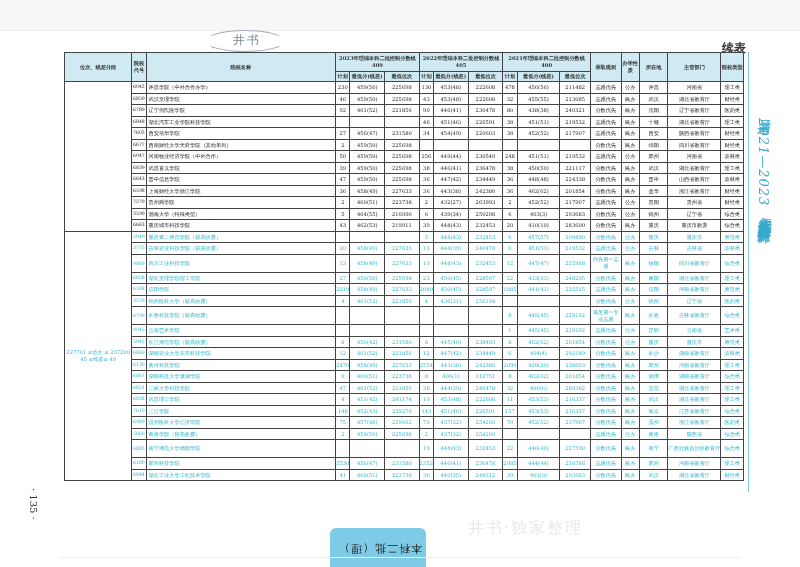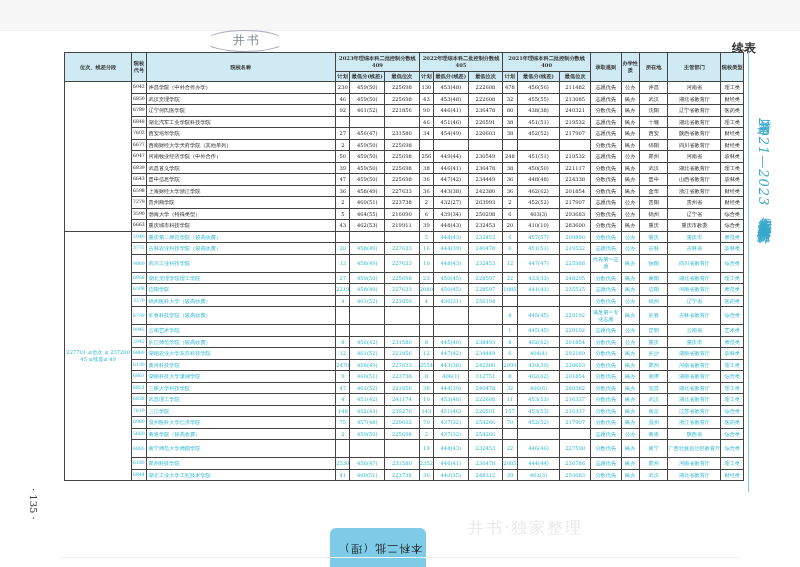--- a/index.html
+++ b/index.html
@@ -2,21 +2,21 @@
 <html><head>
 <meta charset="utf-8">
 <style>
   html, body { margin:0; padding:0; }
   body { width:800px; height:567px; background:#ffffff; position:relative; overflow:hidden;
          font-family:"DejaVu Serif", serif; color:#222; }
   .topband { position:absolute; left:0; top:0; width:800px; height:30px; background:#f7f7f7; border-bottom:1px solid #eee; }
   .logo { position:absolute; left:205px; top:30px; width:80px; height:22px; }
   .logo span { position:absolute; left:28px; top:2px; font-size:12px; color:#7c8796; letter-spacing:2px; }
   .logo .swoosh { position:absolute; left:0; top:0; width:78px; height:20px; border:1px solid #aab; border-radius:50%; border-left-color:transparent; border-right-color:transparent; }
-  .xubiao { position:absolute; left:722px; top:40px; font-size:12px; font-weight:bold; color:#333;margin-left:10px; }
+  .xubiao { position:absolute; left:722px; top:40px; font-size:12px; font-weight:bold; color:#333; }
   table.main { position:absolute; left:64px; top:52px; width:680px; border-collapse:collapse; table-layout:fixed; font-size:5.2px; }
   table.main td, table.main th { border:1px solid #444; padding:0; text-align:center; height:10.5px; line-height:10px; white-space:nowrap; overflow:hidden; }
   table.main th { background:#cfeaf3; font-weight:bold; font-size:5.2px; color:#333; line-height:7px; }
   table.main th.tall { height:18px; }
   table.main th.sm { height:9px; }
   td.name { text-align:left !important; padding-left:2px !important; }
   td.code { font-size:4.6px; }
   tr.cy td { color:#27b3cc; }
   tr.tall2 td { height:17px; line-height:7px; white-space:normal; }
   td.group { color:#27b3cc; white-space:normal !important; line-height:7px !important; font-size:5.2px; border-bottom:1px solid #444; }

